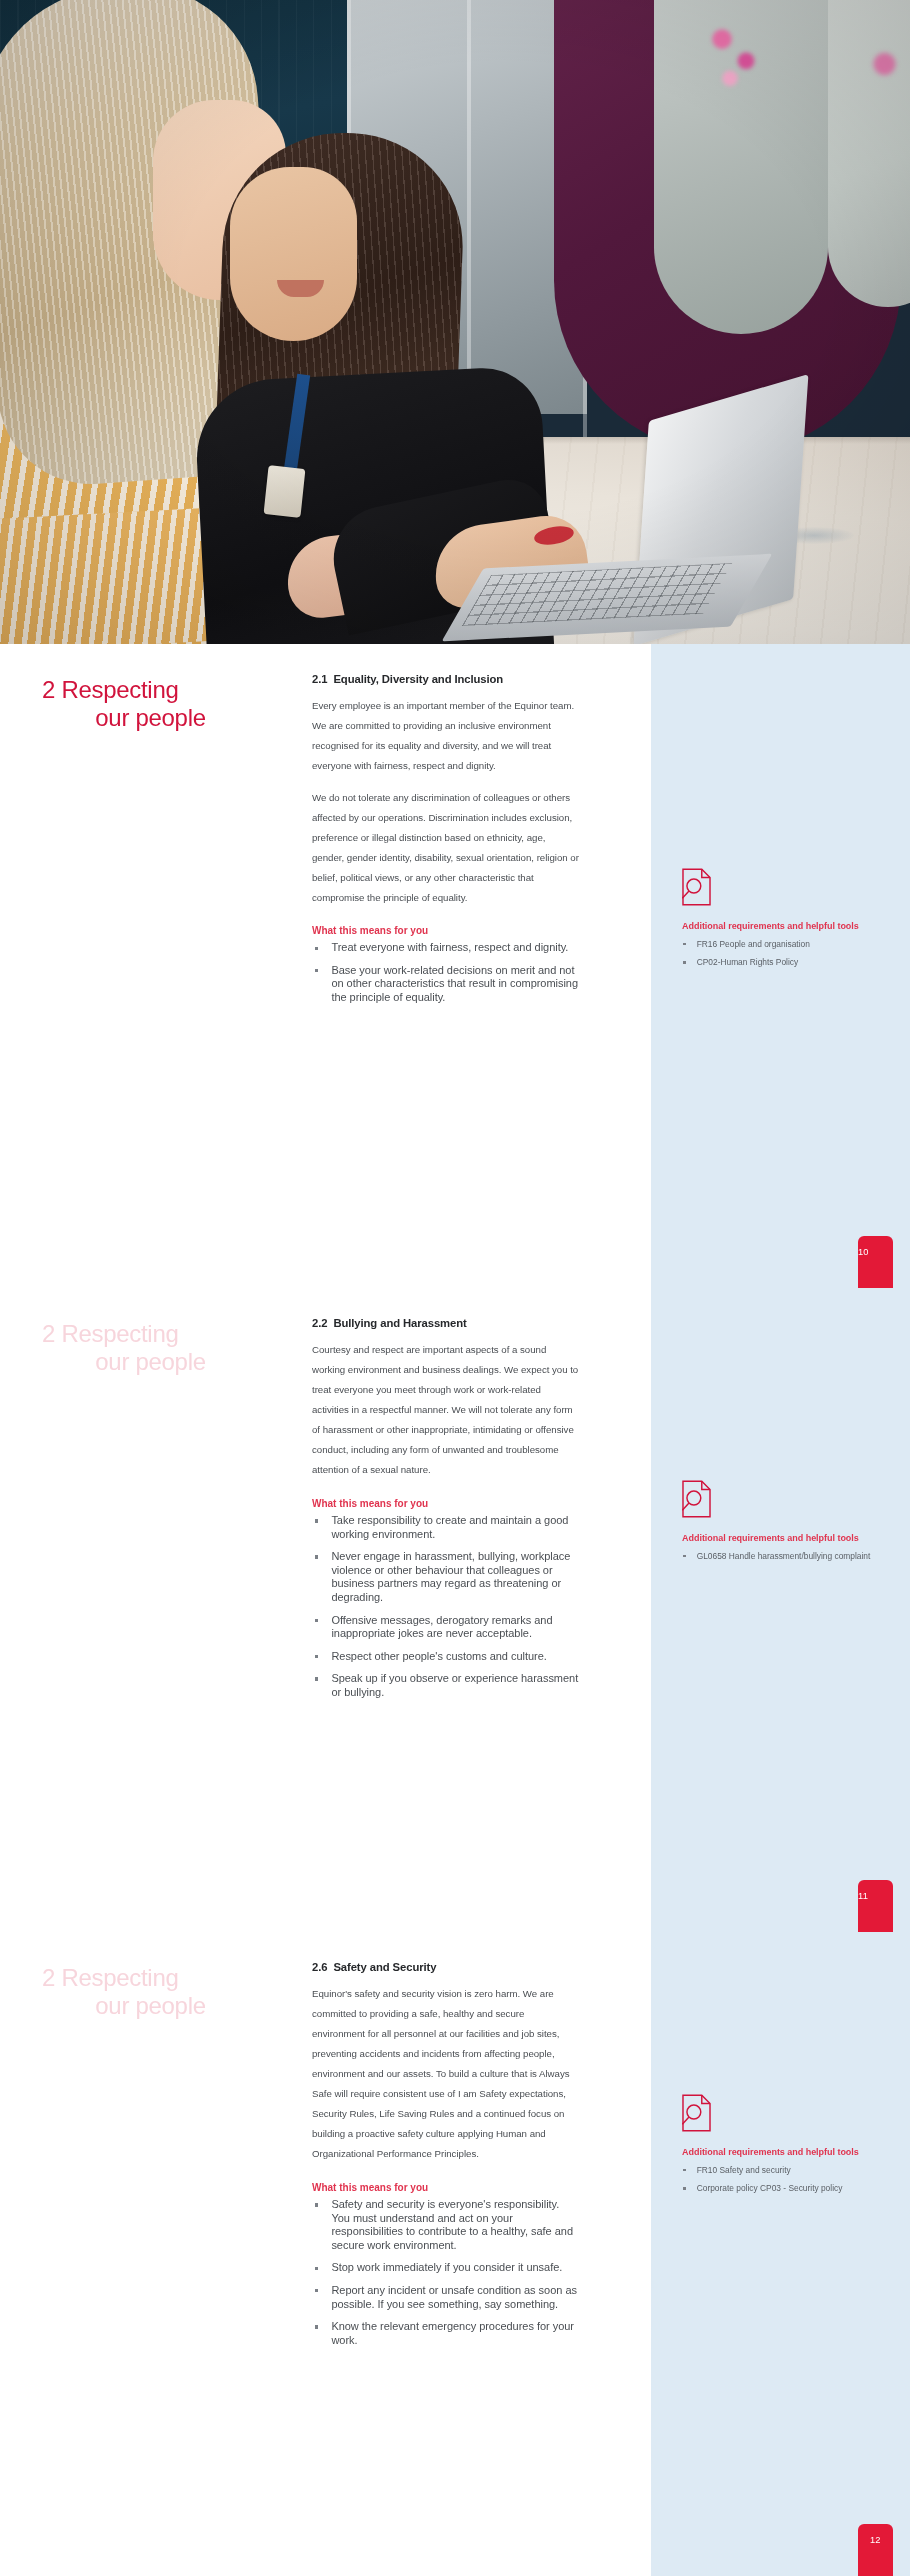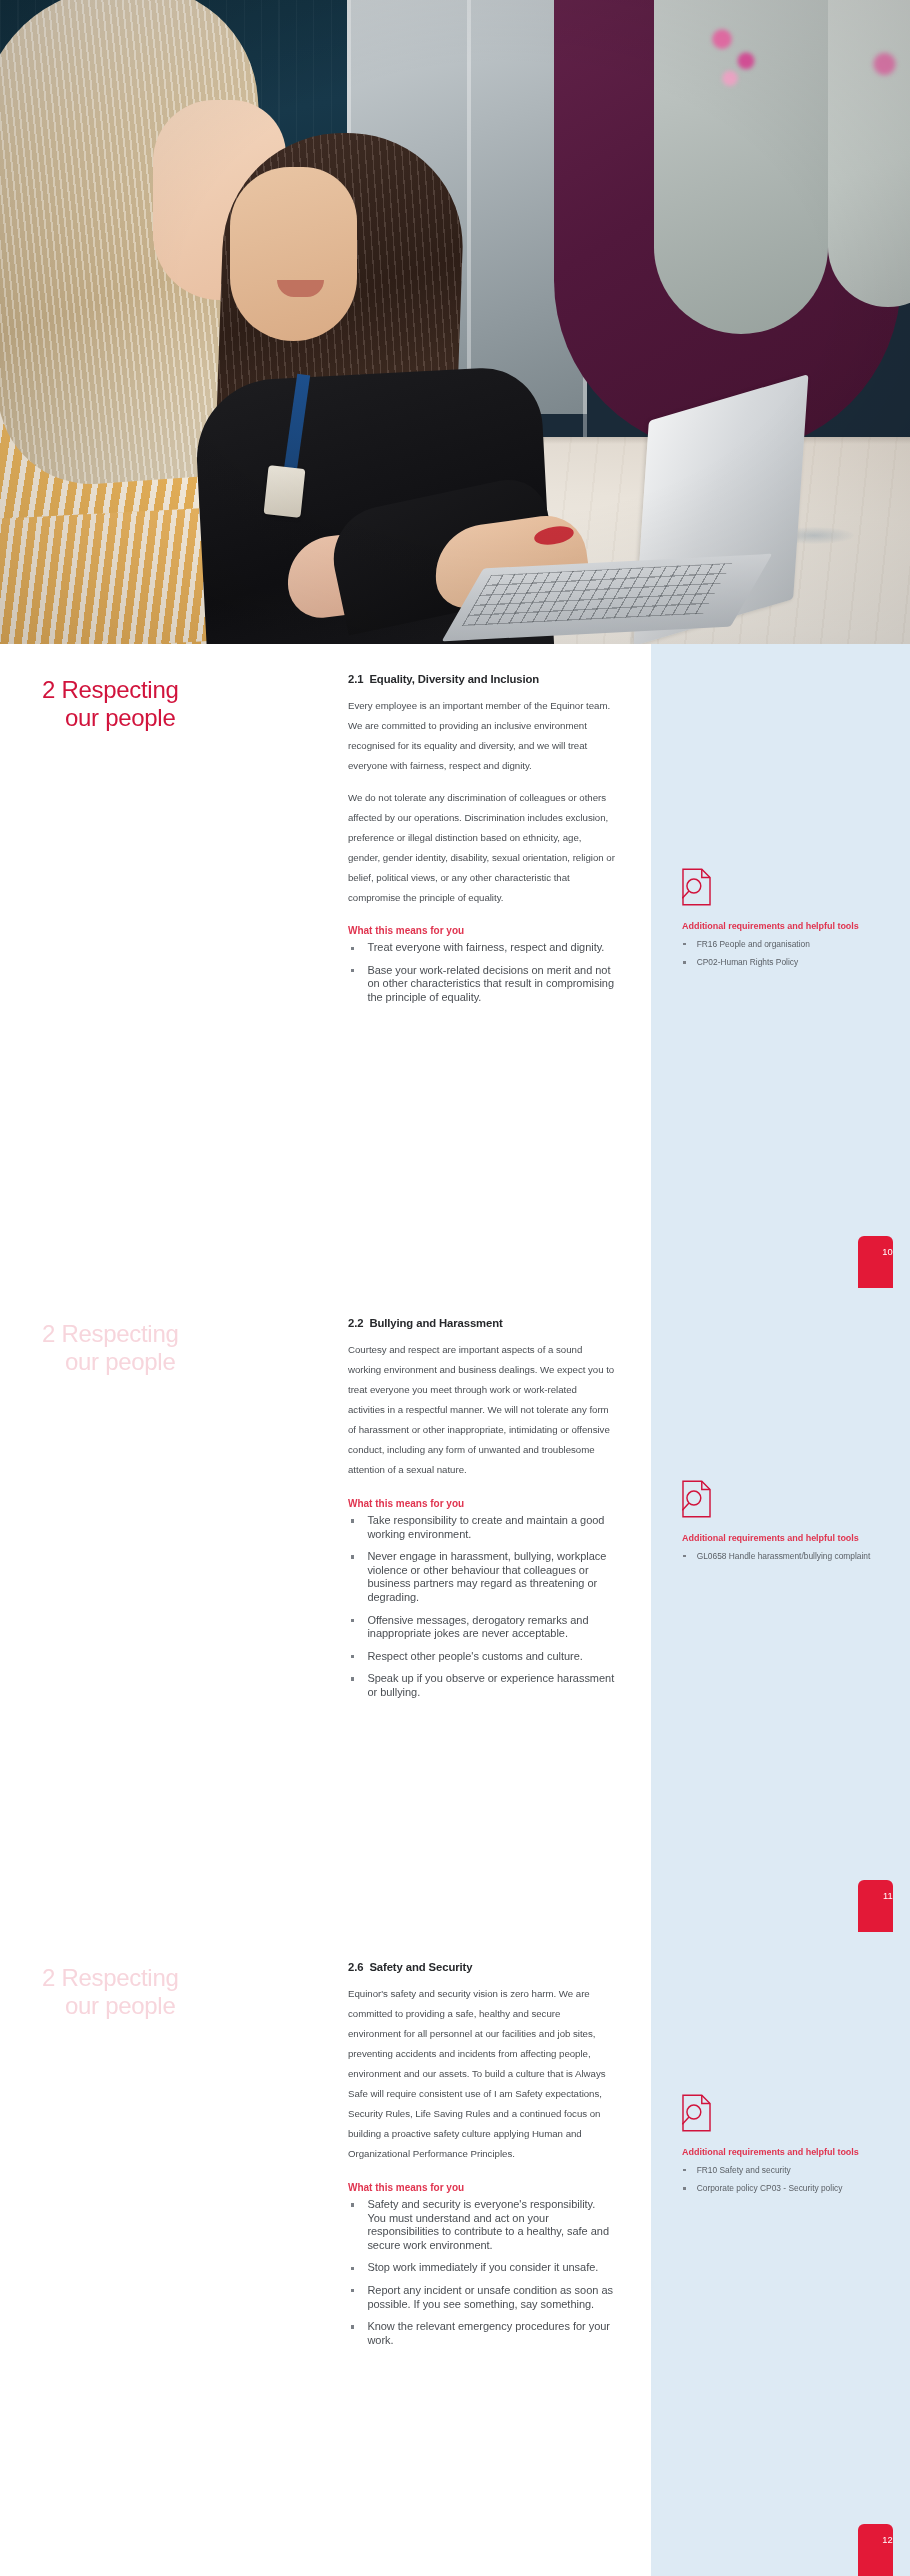--- a/index.html
+++ b/index.html
@@ -250,27 +250,26 @@
     position:absolute;
     left:42px; top:32px;
     width:194px;
     font-size:24px;
     line-height:28px;
     font-weight:400;
     color:#d1133c;
     letter-spacing:-0.3px;
   }
   .chapter-title.faded { color:#f7d5dc; }
-  .chapter-title .l2 { display:block; padding-left:23px; }
+  .chapter-title .l2 { display:block; padding-left:23px;text-align:center; }
 
   .col-main {
     position:absolute;
     left:312px; top:29px;
     width:267px;
-    margin-left:36px;
   }
   .sec-num-title {
     font-size:11.3px;
     font-weight:700;
     color:#26282b;
     margin-bottom:11.3px;
     letter-spacing:-0.1px;
   }
   .sec-num-title .num { margin-right:6px; }
   .para {
@@ -339,21 +338,21 @@
   
   .pagetab {
     position:absolute;
     right:18px;
     width:35px;
     height:52px;
     background:#e31937;
     border-radius:6px 6px 0 0;
     color:#ffffff;
     font-size:9.3px;
-    text-align:right;
+    text-align:left;
     padding-top:11.3px;
     letter-spacing:0.2px;
   }
 </style>
 </head>
 <body>
 
 <div class="doc">
 
   <div class="page hero-page">

